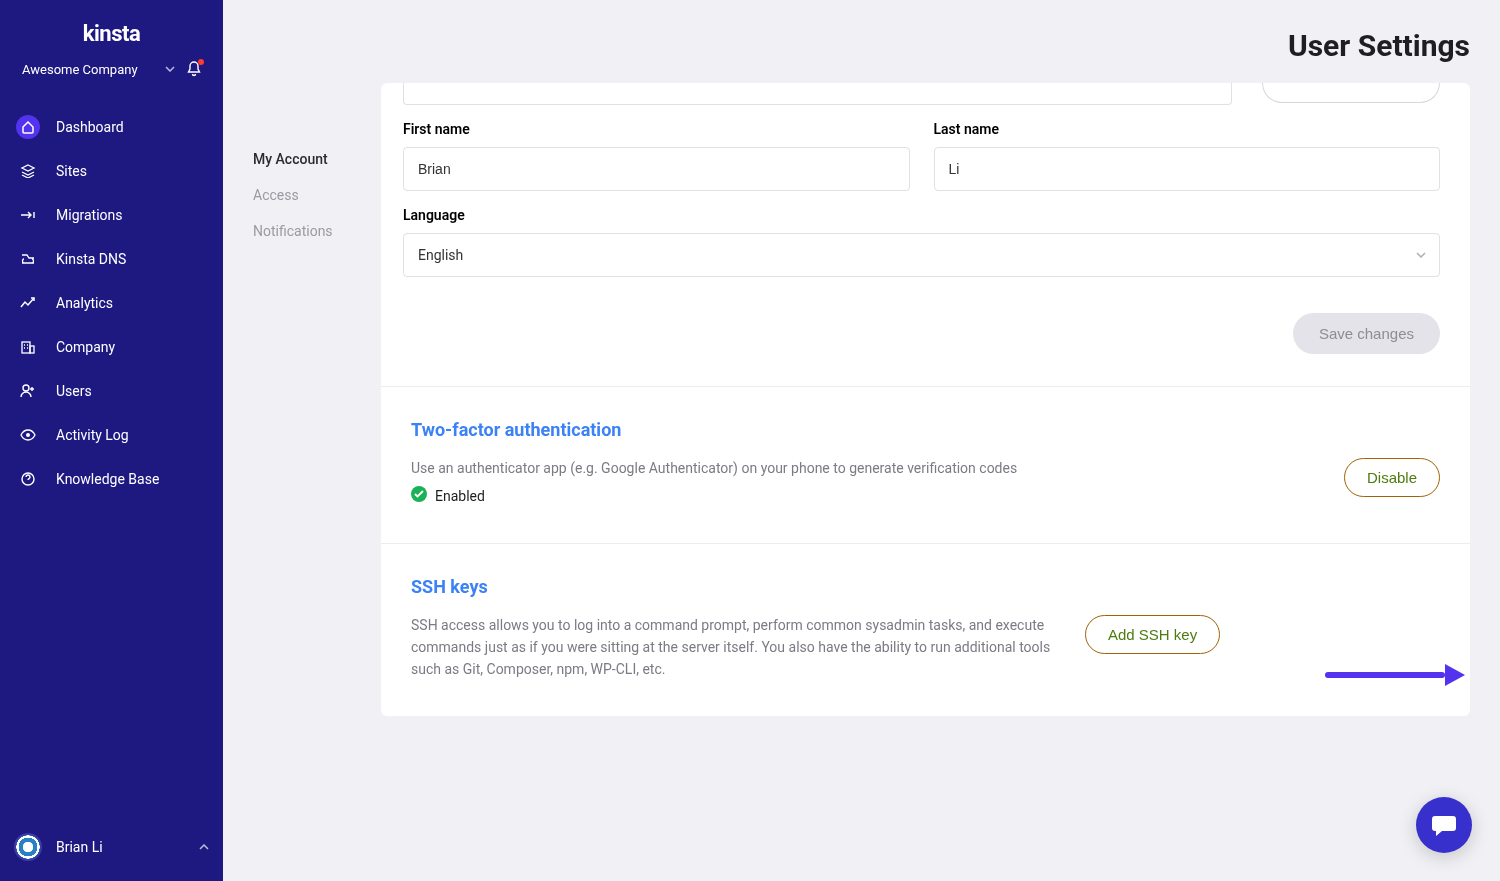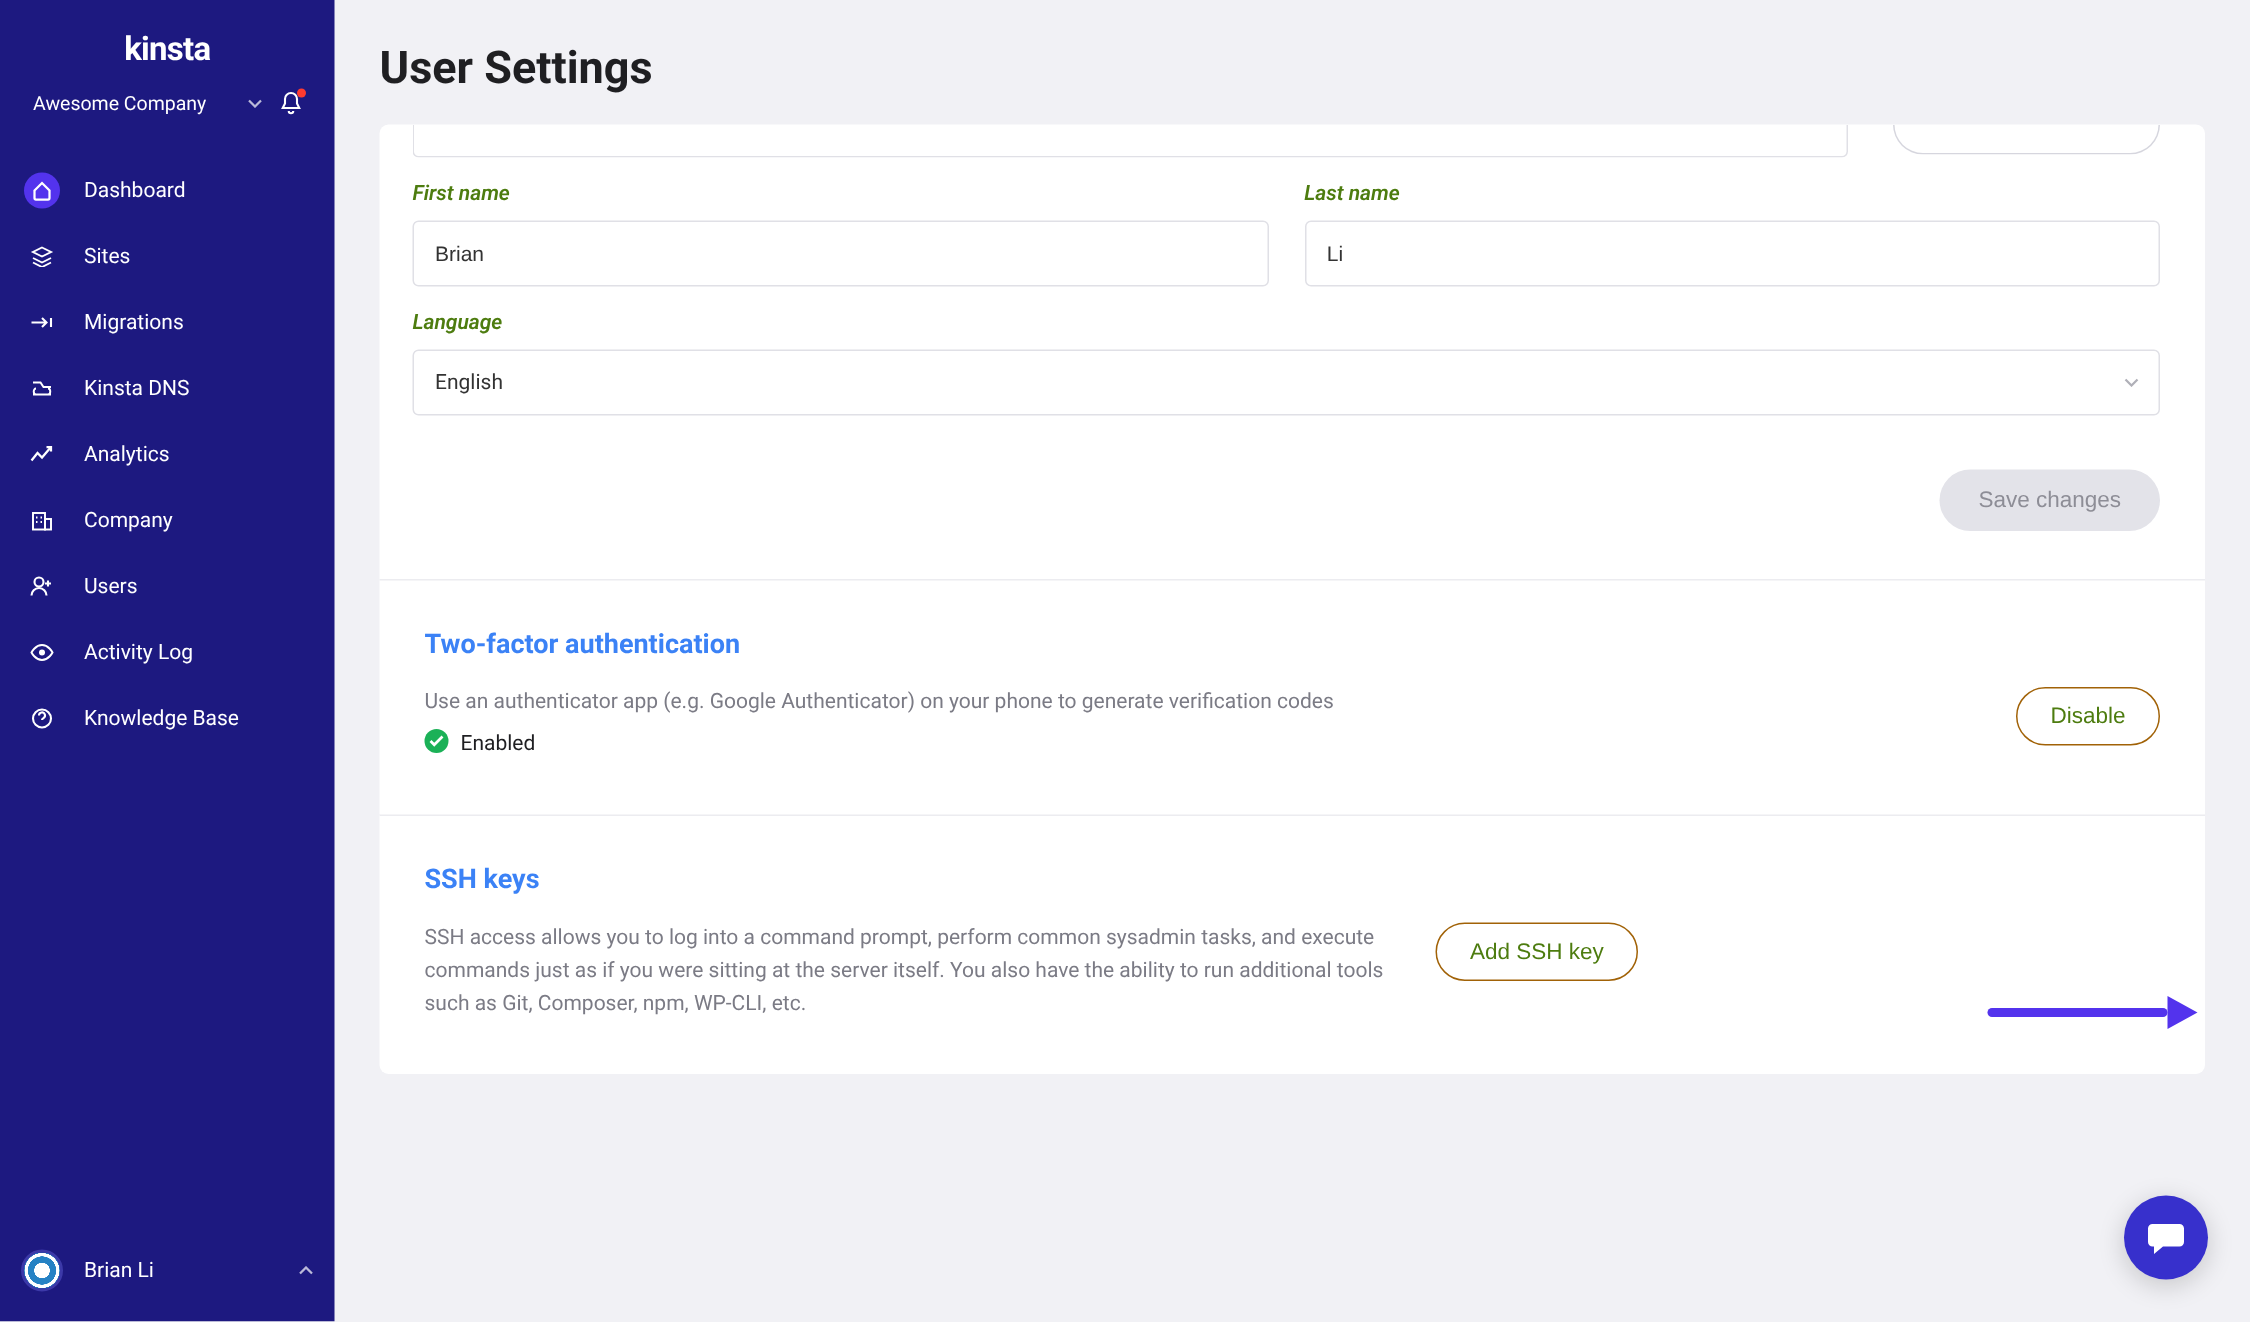--- a/index.html
+++ b/index.html
@@ -82,20 +82,21 @@
       position: absolute;
       left: 223px; top: 0;
       width: 1277px;
       height: 881px;
     }
     .page-header {
       padding: 28px 30px 20px;
       font-size: 30px;
       font-weight: 700;
       color: #1f1f22;
+      text-align: right;
     }
     .content-wrap {
       display: flex;
       padding: 0 30px;
       gap: 0;
     }
     .subnav {
       width: 128px;
       padding-top: 58px;
       font-size: 14px;
@@ -194,22 +195,21 @@
     }
     .field {
       flex: 1;
       display: flex;
       flex-direction: column;
       gap: 10px;
     }
     .field label {
       font-size: 14px;
       font-weight: 600;
-      color: #4d7c0f;
-      font-style: italic;
+      color: #000000;
     }
     .input, .select {
       border: 1px solid #e0e0e6;
       border-radius: 4px;
       height: 44px;
       padding: 0 14px;
       font-size: 14px;
       color: #333;
       background: #fff;
       outline: none;
@@ -428,20 +428,25 @@
           <path d="M1 5l4-4 4 4" fill="none" stroke="#fff" stroke-width="1.5"></path>
         </svg>
     </span>
   </div>
 </aside>
 
 <main class="main">
   <h1 class="page-header">User Settings</h1>
 
   <div class="content-wrap">
+    <nav class="subnav">
+      <div class="subnav-item active">My Account</div>
+      <div class="subnav-item">Access</div>
+      <div class="subnav-item">Notifications</div>
+    </nav>
 
     <div class="panel-stack">
 
       <section class="card first profile-card">
 
         <div class="fields-col">
           <div class="field-row-top">
             <div class="email-input-ghost"></div>
             <div class="ghost-btn"></div>
           </div>

